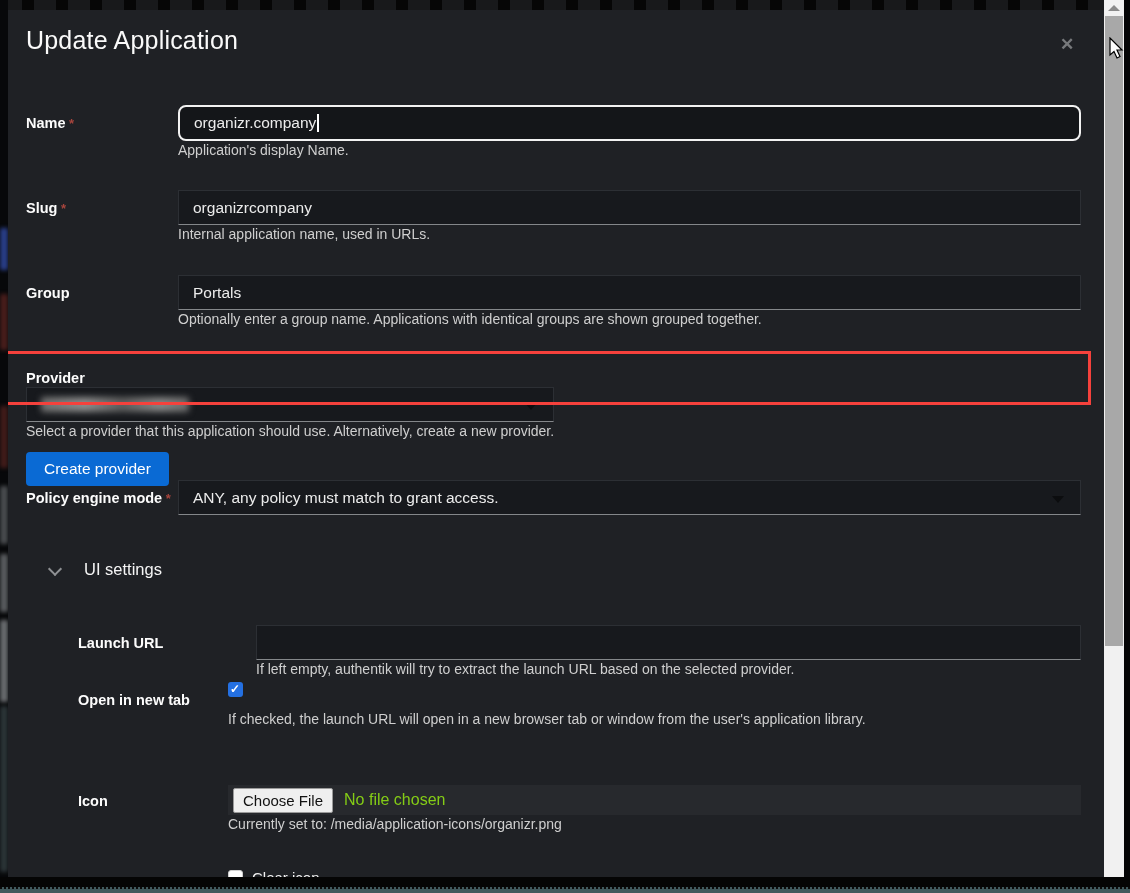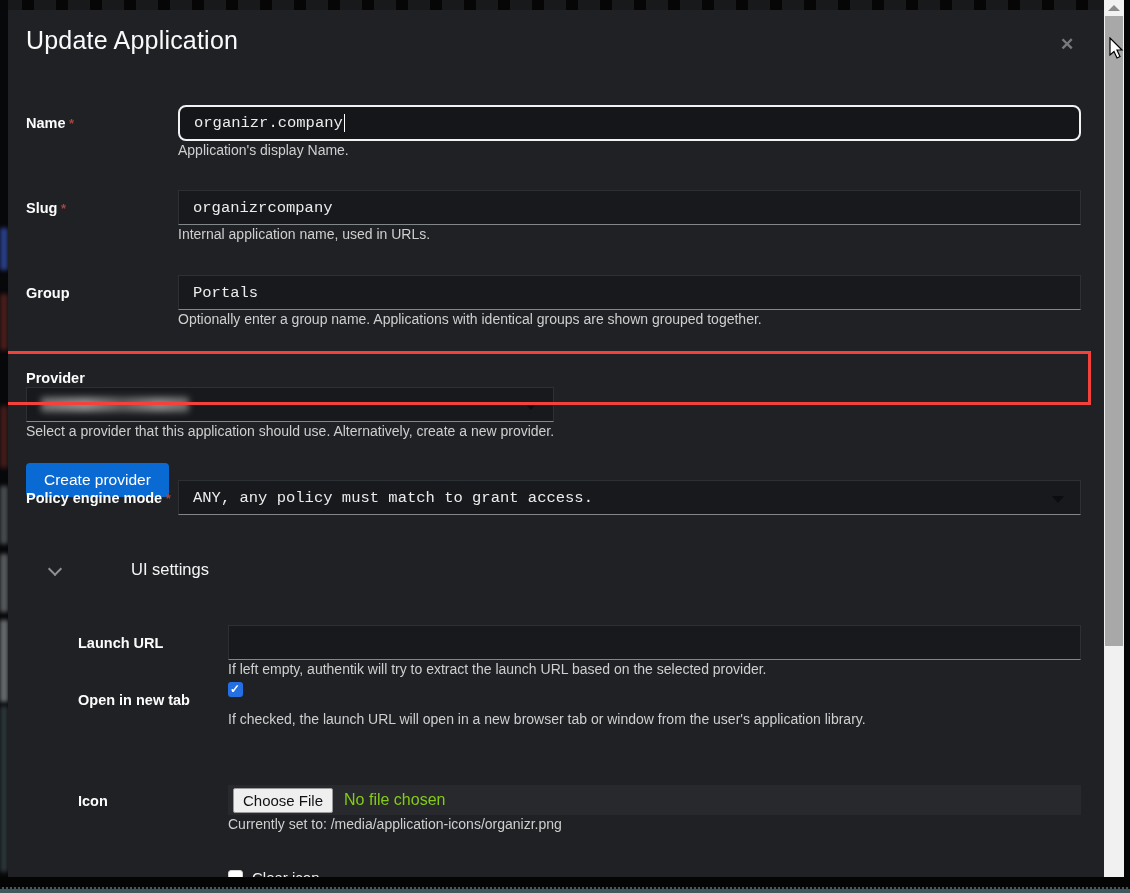--- a/index.html
+++ b/index.html
@@ -36,21 +36,21 @@
   .label-col { width:152px; flex:none; padding-top:9px; }
   .form-row.indent { padding-left:52px; }
   .form-row.indent .label-col { width:150px; }
   .field-label { font-size:14.5px; font-weight:700; color:#fcfcfc; }
   .req::after { content:" *"; color:#a8453d; font-size:13px; font-weight:700; }
   .input-col { flex:1; min-width:0; }
 
   .text-input, .select-input {
     width:100%; height:35px; background:#17191d; color:#ececec;
     border:1px solid #2c2f34; border-bottom:1px solid #84878a;
-    font-size:15.5px; font-family:Liberation Mono, monospace;
+    font-size:15.5px; font-family:Liberation Sans, sans-serif;
     padding:0 14px; display:flex; align-items:center; position:relative;
   }
   .text-input.focused {
     border:2px solid #f2f2f2; border-radius:8px; height:36px; background:#141619;
   }
   .caret-bar { display:inline-block; width:1.5px; height:18px; background:#ffffff; margin-left:1px; vertical-align:middle; }
   .help-text { font-size:14px; color:#cfcfcf; line-height:1.3; }
 
   .select-input { cursor:pointer; }
   .select-caret { position:absolute; right:16px; top:50%; margin-top:-2px;
@@ -158,42 +158,42 @@
 
   <div class="form-row" style="top:350px;flex-direction:column;">
     <div class="highlight-box"></div>
     <div class="label-col"><span class="field-label">Provider</span></div>
     <div class="input-col">
       <div class="select-input">
         <div class="redacted-value"></div>
         <div class="select-caret"></div>
       </div>
       <div class="help-text">Select a provider that this application should use. Alternatively, create a new provider.</div>
-      <div style="margin-top:23px;">
+      <div style="margin-top:12px;">
         <button class="primary-btn">Create provider</button>
       </div>
     </div>
   </div>
 
   <div class="form-row" style="top:470px;justify-content:center;">
     <div class="label-col"><span class="field-label req">Policy engine mode</span></div>
     <div class="input-col">
       <div class="select-input">
         <span>ANY, any policy must match to grant access.</span>
         <div class="select-caret"></div>
       </div>
     </div>
   </div>
 
-  <div class="section-header" style="top:550px;gap:47px;">
+  <div class="section-header" style="top:550px;">
     <span class="chev"></span>
     <span class="section-title">UI settings</span>
   </div>
 
-  <div class="form-row indent" style="top:615px;">
+  <div class="form-row indent" style="top:615px;gap:28px;">
     <div class="label-col"><span class="field-label">Launch URL</span></div>
     <div class="input-col">
       <div class="text-input">
         <span></span>
       </div>
       <div class="help-text">If left empty, authentik will try to extract the launch URL based on the selected provider.</div>
     </div>
   </div>
 
   <div class="form-row indent" style="top:672px;">

